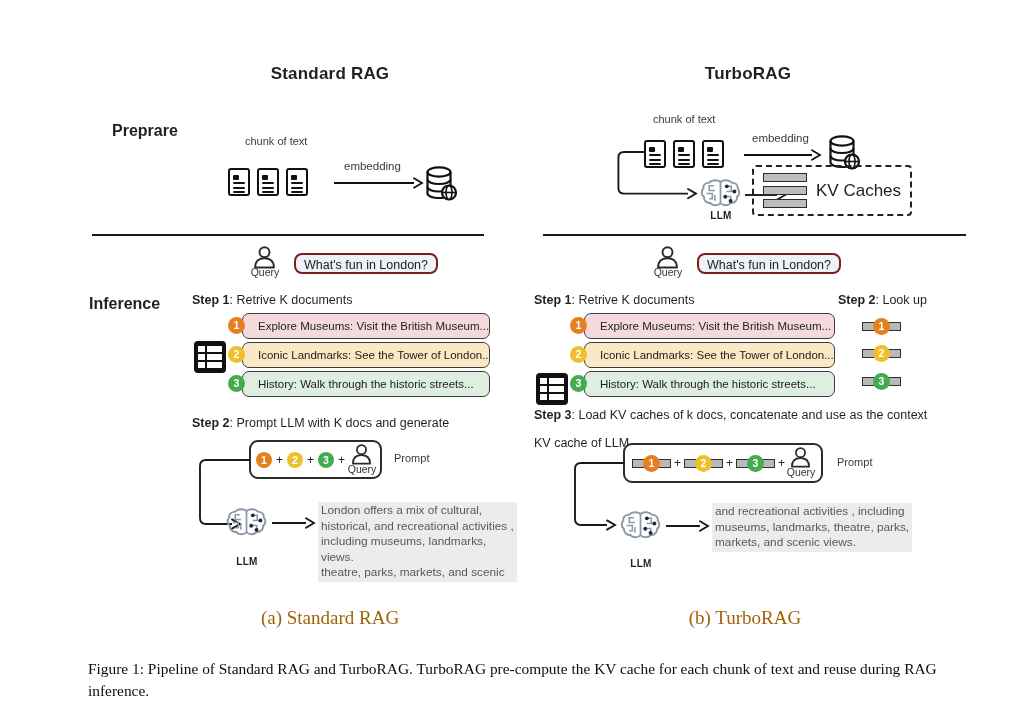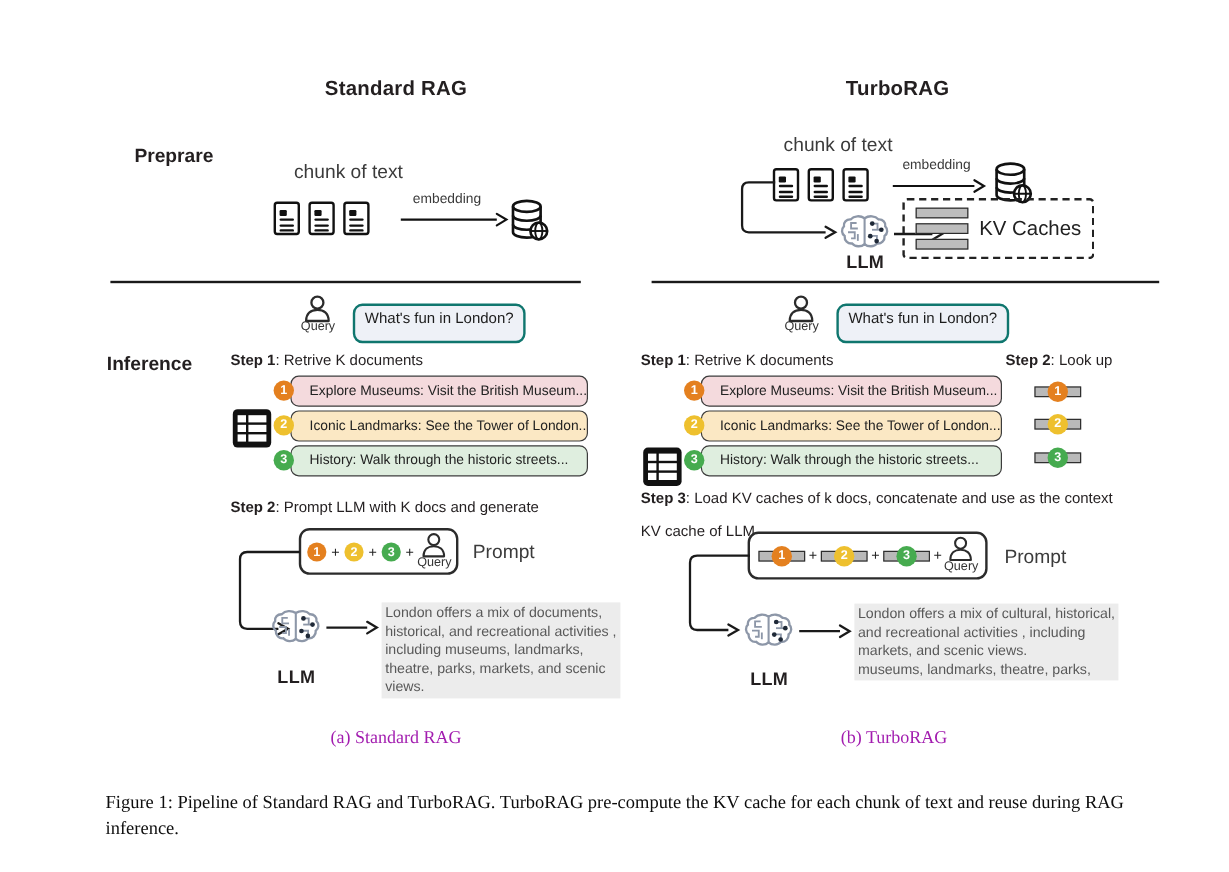--- a/index.html
+++ b/index.html
@@ -27,33 +27,33 @@
     font-size: 16px;
   }
   .step-label {
     font-size: 12.5px;
     line-height: 16px;
     white-space: nowrap;
   }
   .step-label b { font-weight: bold; }
 
   .small-cap {
-    font-size: 16px;
+    font-size: 11px;
     color: #3b3b3b;
     white-space: nowrap;
   }
   .mini-cap {
     font-size: 10.5px;
     color: #333;
     text-align: center;
     white-space: nowrap;
   }
   .llm-cap {
     font-weight: bold;
-    font-size: 15px;
+    font-size: 10px;
     text-align: center;
     letter-spacing: .3px;
   }
 
   
   .divider {
     background: #1a1a1a;
     height: 2px;
   }
 
@@ -75,23 +75,23 @@
   }
   .doc i.l1 { top: 4.5px; width: 6px; height: 5px; }
   .doc i.l2 { top: 12px; width: 12px; }
   .doc i.l3 { top: 16.5px; width: 12px; }
   .doc i.l4 { top: 21px; width: 12px; }
 
   
   .query-bubble {
     display: inline-block;
     background: #eef1f7;
-    border: 2px solid #0f766e;
+    border: 2px solid #7f1d1d;
     border-radius: 8px;
-    padding: 3px 8px 12px;
+    padding: 3px 8px 0;
     font-size: 12.5px;
     color: #1c1c1c;
     white-space: nowrap;
   }
 
   
   .grid-icon {
     width: 32px; height: 32px;
     background: #111;
     border-radius: 4px;
@@ -181,23 +181,23 @@
     font-size: 11.8px;
     line-height: 15.6px;
     padding: 1px 3px;
     display: inline-block;
   }
   .answer div { white-space: nowrap; }
 
   
   .subcap {
     font-family: "Liberation Serif", serif;
-    font-size: 15px;
+    font-size: 19px;
     text-align: center;
-    color: #a21caf;
+    color: #a16207;
   }
   .figcap {
     font-family: "Liberation Serif", serif;
     font-size: 15.4px;
     line-height: 22px;
     color: #0d0d0d;
   }
 
   svg { display: block; overflow: visible; }
 </style>
@@ -357,25 +357,25 @@
   <use href="#brain-icon"></use>
 </svg>
 <div class="abs llm-cap" style="left:222px; top:556px; width:50px;">LLM</div>
 
 <svg class="abs" style="left:272px; top:516px;" width="44" height="14">
   <line x1="0" y1="7" x2="34" y2="7" stroke="#1a1a1a" stroke-width="1.9"></line>
   <path d="M34 2.2 L42 7 L34 11.8" fill="none" stroke="#1a1a1a" stroke-width="1.9" stroke-linecap="round"></path>
 </svg>
 
 <div class="abs answer" style="left:318px; top:502px;">
-  <div>London offers a mix of documents,</div>
+  <div>London offers a mix of cultural,</div>
   <div>historical, and recreational activities ,</div>
   <div>including museums, landmarks,</div>
+  <div>views.</div>
   <div>theatre, parks, markets, and scenic</div>
-  <div>views.</div>
 </div>
 
 <div class="abs small-cap" style="left:653px; top:113px;">chunk of text</div>
 
 <div class="abs" style="left:644px; top:140px; display:flex; gap:7px;">
   <div class="doc">
       <i class="l1"></i>
       <i class="l2"></i>
       <i class="l3"></i>
       <i class="l4"></i>
@@ -535,22 +535,21 @@
   <use href="#brain-icon"></use>
 </svg>
 <div class="abs llm-cap" style="left:616px; top:558px; width:50px;">LLM</div>
 
 <svg class="abs" style="left:666px; top:519px;" width="44" height="14">
   <line x1="0" y1="7" x2="34" y2="7" stroke="#1a1a1a" stroke-width="1.9"></line>
   <path d="M34 2.2 L42 7 L34 11.8" fill="none" stroke="#1a1a1a" stroke-width="1.9" stroke-linecap="round"></path>
 </svg>
 
 <div class="abs answer" style="left:712px; top:503px;">
-  <div>London offers a mix of cultural, historical,</div>
   <div>and recreational activities , including</div>
+  <div>museums, landmarks, theatre, parks,</div>
   <div>markets, and scenic views.</div>
-  <div>museums, landmarks, theatre, parks,</div>
 </div>
 
 <div class="abs subcap" style="left:205px; top:607px; width:250px;">(a) Standard RAG</div>
 <div class="abs subcap" style="left:630px; top:607px; width:230px;">(b) TurboRAG</div>
 
 <div class="abs figcap" style="left:88px; top:658px; width:870px;">Figure 1: Pipeline of Standard RAG and TurboRAG. TurboRAG pre-compute the KV cache for each chunk of text and reuse during RAG inference.</div>
 
 </body></html>

